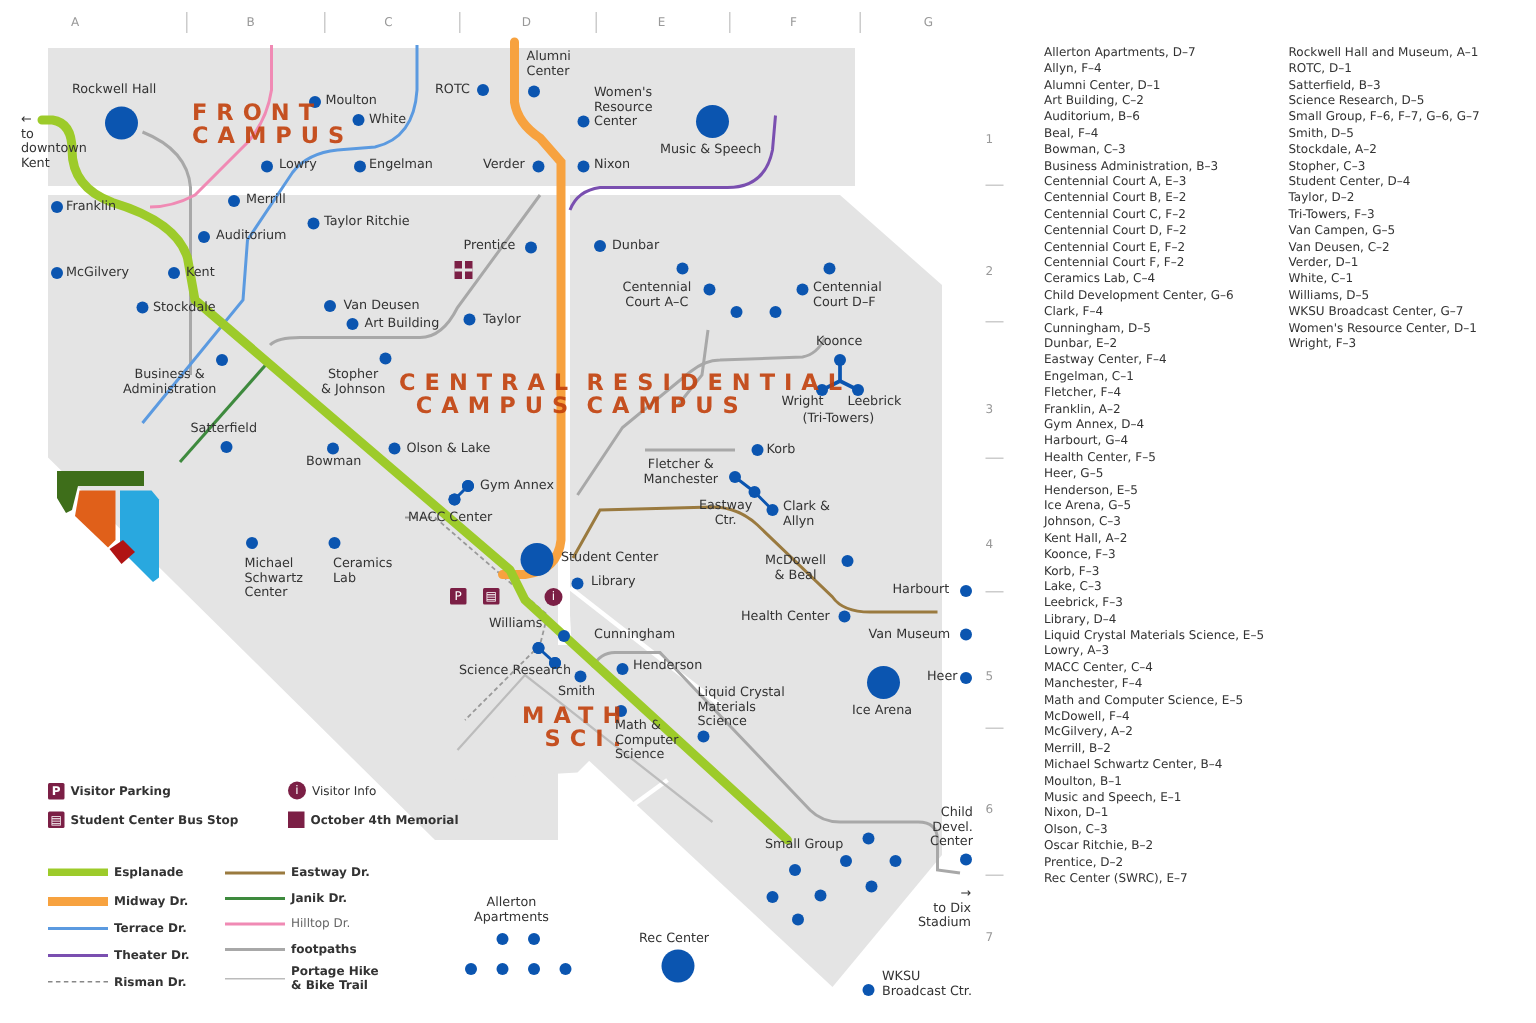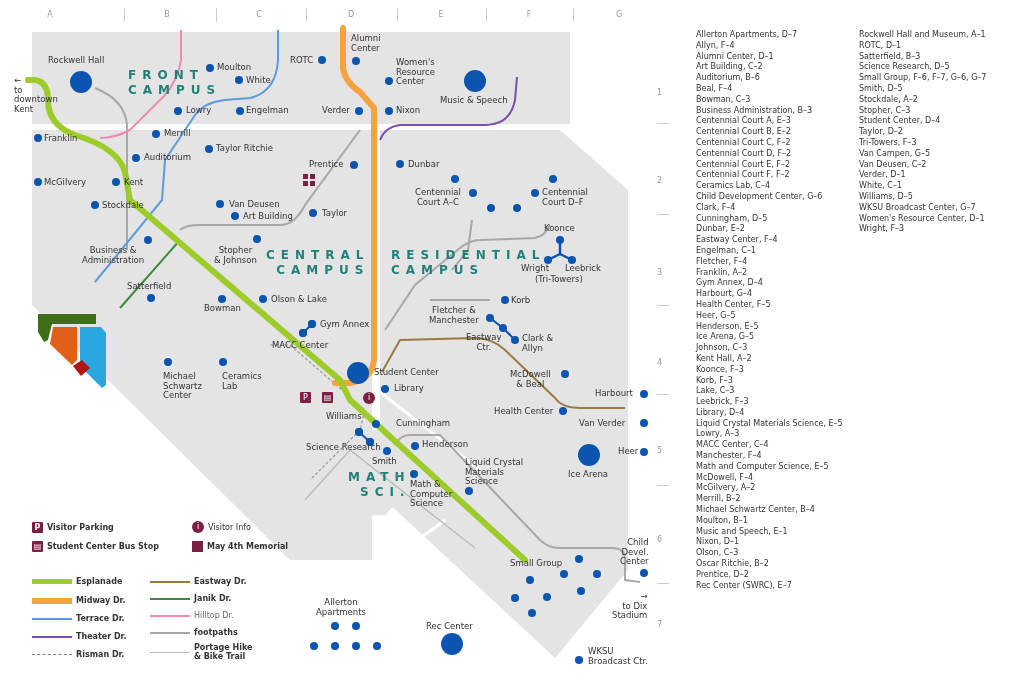--- a/index.html
+++ b/index.html
@@ -2,21 +2,21 @@
 <html><head>
 <meta charset="utf-8">
 <style>
   html,body{margin:0;padding:0;background:#ffffff;}
   body{width:1024px;height:682px;position:relative;overflow:hidden;font-family:"DejaVu Sans","Liberation Sans",sans-serif;}
   #map{position:absolute;left:0;top:0;width:690px;height:682px;}
   #map svg{position:absolute;left:0;top:0;}
   .lbl{position:absolute;font-size:8.5px;line-height:9.5px;color:#333;white-space:nowrap;}
   .lbl.c{text-align:center;}
   .lbl.r{text-align:right;}
-  .zone{position:absolute;font-size:12px;letter-spacing:6px;color:#0f766e;font-weight:bold;line-height:15px;opacity:0.9;}
+  .zone{position:absolute;font-size:15px;letter-spacing:6px;color:#c2410c;font-weight:bold;line-height:15px;opacity:0.9;}
   .colh{position:absolute;top:10px;font-size:8px;color:#999;width:20px;text-align:center;}
   .rowh{position:absolute;left:657px;font-size:8px;color:#999;}
   .tick{position:absolute;background:#ccc;}
   .index{position:absolute;top:30px;font-size:8px;line-height:10.8px;color:#333;}
   .index div{white-space:nowrap;}
   .legend{position:absolute;font-size:8px;color:#333;}
   .lg-item{position:absolute;white-space:nowrap;display:flex;align-items:center;font-weight:bold;}
   .lg-item .sw{display:inline-block;margin-right:4px;}
   .sq{width:11px;height:11px;background:#7b1f45;color:#fff;font-size:8px;line-height:11px;text-align:center;border-radius:1px;}
   .ci{width:12px;height:12px;background:#7b1f45;color:#fff;font-size:8px;line-height:12px;text-align:center;border-radius:50%;}
@@ -301,21 +301,21 @@
   <div class="lbl" style="left:374px;top:368px">Student Center</div>
   <div class="lbl" style="left:394px;top:384px">Library</div>
   <div class="lbl c" style="left:510px;top:370px">
       <div>McDowell</div>
       <div>&amp; Beal</div>
     </div>
   <div class="lbl" style="left:595px;top:389px">Harbourt</div>
   <div class="lbl" style="left:326px;top:412px">Williams</div>
   <div class="lbl" style="left:396px;top:419px">Cunningham</div>
   <div class="lbl" style="left:494px;top:407px">Health Center</div>
-  <div class="lbl" style="left:579px;top:419px">Van Verder</div>
+  <div class="lbl" style="left:579px;top:419px">Van Museum</div>
   <div class="lbl" style="left:306px;top:443px">Science Research</div>
   <div class="lbl" style="left:372px;top:457px">Smith</div>
   <div class="lbl" style="left:422px;top:440px">Henderson</div>
   <div class="lbl" style="left:465px;top:458px">
       <div>Liquid Crystal</div>
       <div>Materials</div>
       <div>Science</div>
     </div>
   <div class="lbl" style="left:568px;top:470px">Ice Arena</div>
   <div class="lbl" style="left:618px;top:447px">Heer</div>
@@ -356,21 +356,21 @@
     <div class="lg-item" style="left:32px;top:541px">
         <span class="sw sq">▤</span>
         <span>Student Center Bus Stop</span>
       </div>
     <div class="lg-item" style="left:192px;top:521px;font-weight:normal">
         <span class="sw ci">i</span>
         <span>Visitor Info</span>
       </div>
     <div class="lg-item" style="left:192px;top:541px">
         <span class="sw" style="width:11px;height:11px;background:#7b1f45;position:relative"></span>
-        <span>May 4th Memorial</span>
+        <span>October 4th Memorial</span>
       </div>
 
     <div class="lg-item" style="left:32px;top:577px">
         <span class="sw" style="width:40px;height:5px;background:#9dcb2a"></span>
         <span>Esplanade</span>
       </div>
     <div class="lg-item" style="left:32px;top:596px">
         <span class="sw" style="width:40px;height:6px;background:#f7a23f"></span>
         <span>Midway Dr.</span>
       </div>

